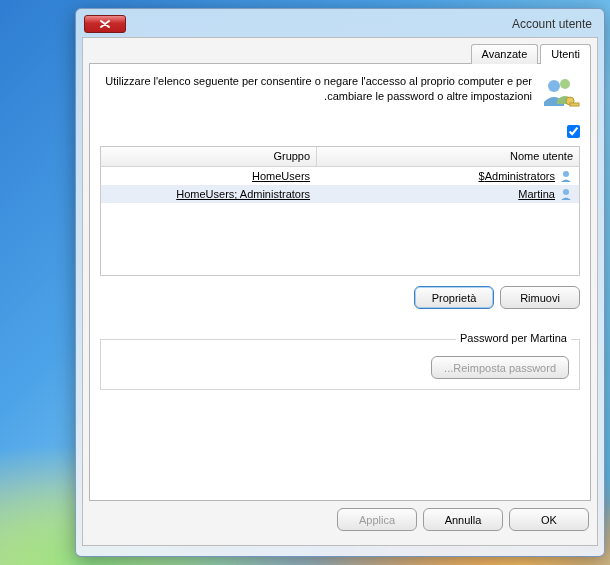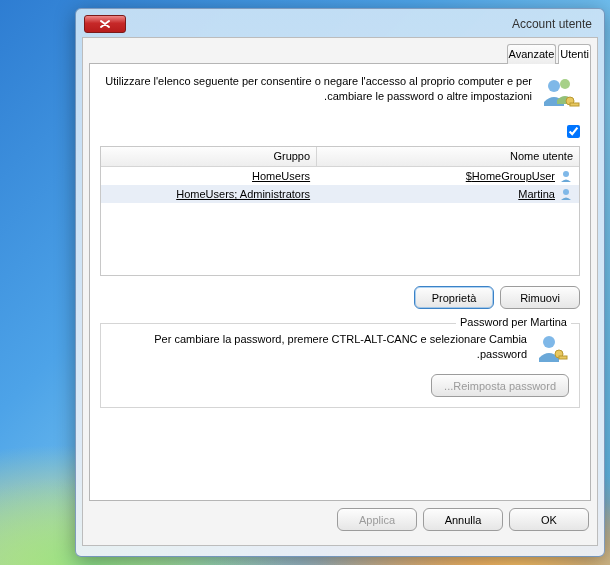--- a/index.html
+++ b/index.html
@@ -65,21 +65,21 @@
       position: relative;
     }
     .tabs {
       display: flex;
       gap: 2px;
       direction: rtl;
       margin-bottom: -1px;
       margin-left: 3px;
     }
     .tab {
-      padding: 3px 1px;
+      padding: 3px 10px;
       border: 1px solid #b5b5b5;
       border-bottom: none;
       border-radius: 3px 3px 0 0;
       background: linear-gradient(#fdfdfd,#ededed);
       font-size: 11px;
       cursor: default;
     }
     .tab.active { background: #fff; position: relative; z-index: 2; padding-bottom:4px; }
     .tab-panel {
       background: #fff;
@@ -136,21 +136,21 @@
       background: linear-gradient(#fdfdfd,#e6e6e6);
       font-size: 11px;
       cursor: default;
       display:inline-flex; align-items:center; justify-content:center;
     }
     .btn.disabled { color:#9b9b9b; }
     .btn.highlight { border-color:#3b82c7; box-shadow:0 0 0 1px rgba(80,160,230,.45) inset; }
 
     .groupbox {
       border: 1px solid #d5d5d5;
-      margin-top: 14px;
+      margin-top: 30px;
       padding: 8px 10px 10px 10px;
       position: relative;
     }
     .groupbox-title {
       position: absolute;
       top: -8px;
       right: 8px;
       background: #fff;
       padding: 0 4px;
       font-size: 11px;
@@ -217,21 +217,21 @@
         <div class="lv-header">
           <div class="col-name">Nome utente</div>
           <div class="col-group">Gruppo</div>
         </div>
         <div class="lv-row">
           <div class="col-name">
             <svg class="user-ico" viewBox="0 0 14 14">
                 <circle cx="7" cy="5" r="3" fill="#7fb8e8"></circle>
                 <path d="M2 13 Q7 8 12 13 Z" fill="#6aa8d8"></path>
               </svg>
-            <span>HomeGroupUser$</span>
+            <span>Administrators$</span>
           </div>
           <div class="col-group">HomeUsers</div>
         </div>
         <div class="lv-row sel">
           <div class="col-name">
             <svg class="user-ico" viewBox="0 0 14 14">
                 <circle cx="7" cy="5" r="3" fill="#7fb8e8"></circle>
                 <path d="M2 13 Q7 8 12 13 Z" fill="#6aa8d8"></path>
               </svg>
             <span>Martina</span>
@@ -240,31 +240,20 @@
         </div>
       </div>
 
       <div class="btn-row">
         <div class="btn">Rimuovi</div>
         <div class="btn highlight">Proprietà</div>
       </div>
 
       <div class="groupbox">
         <div class="groupbox-title">Password per Martina</div>
-        <div class="pw-row">
-          <div class="info-icon" style="width:34px;height:34px">
-            <svg viewBox="0 0 34 34">
-              <circle cx="14" cy="10" r="6" fill="#7fb8e8"></circle>
-              <path d="M4 26 Q14 16 24 26 L24 30 L4 30 Z" fill="#6aa8d8"></path>
-              <circle cx="24" cy="22" r="4" fill="#e8c860" stroke="#b89830"></circle>
-              <rect x="24" y="24" width="8" height="3" fill="#e8c860" stroke="#b89830"></rect>
-            </svg>
-          </div>
-          <div class="pw-text">Per cambiare la password, premere CTRL-ALT-CANC e selezionare Cambia password.</div>
-        </div>
         <div class="pw-btn-row">
           <div class="btn disabled">Reimposta password...</div>
         </div>
       </div>
 
     </div>
 
     <div class="dialog-btns">
       <div class="btn">OK</div>
       <div class="btn">Annulla</div>

